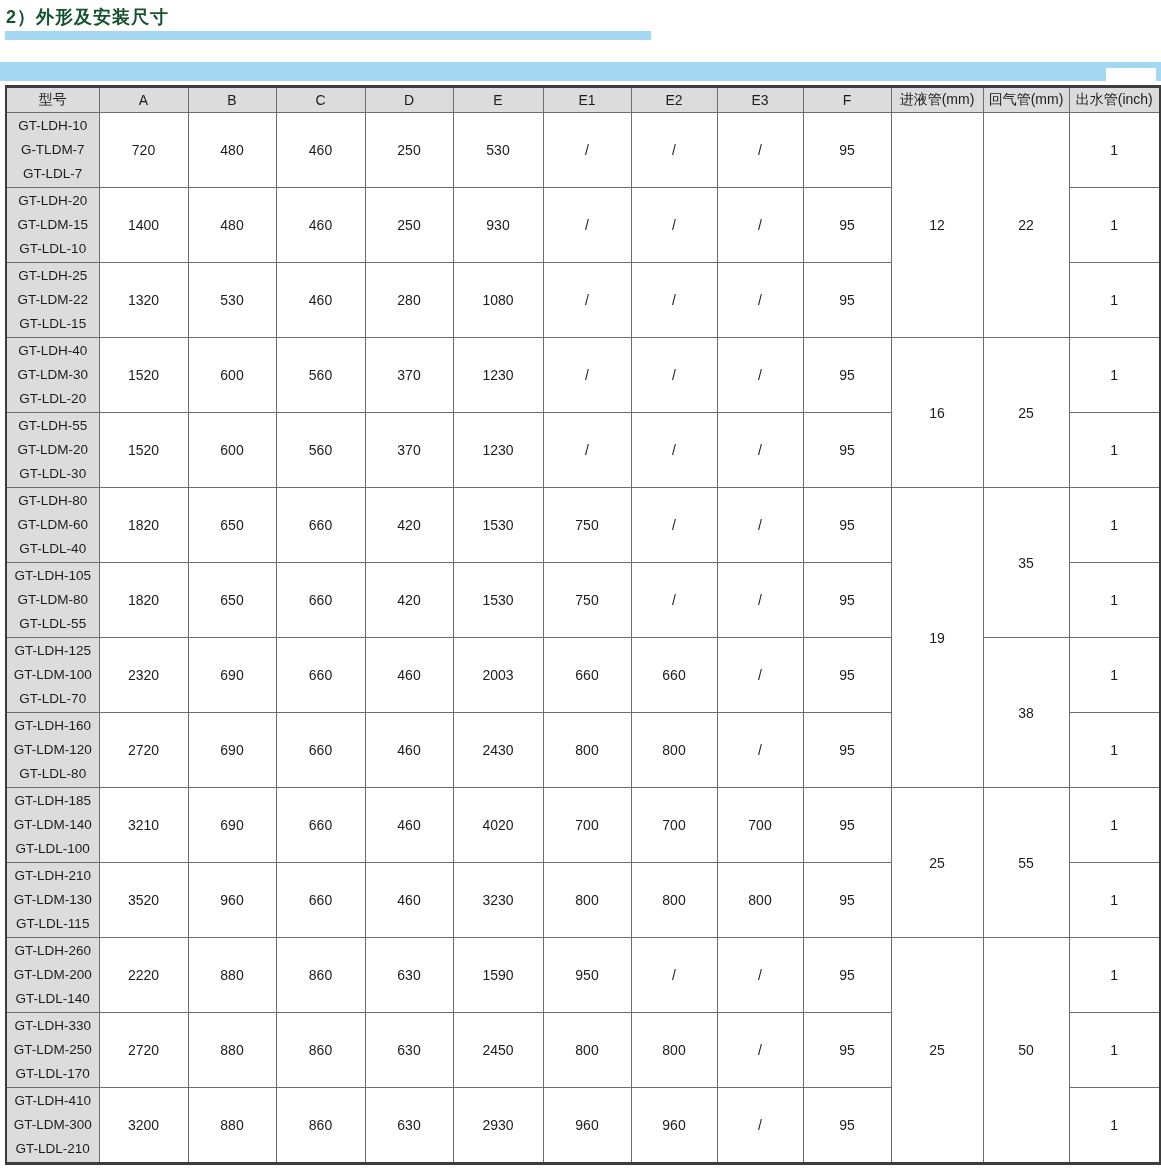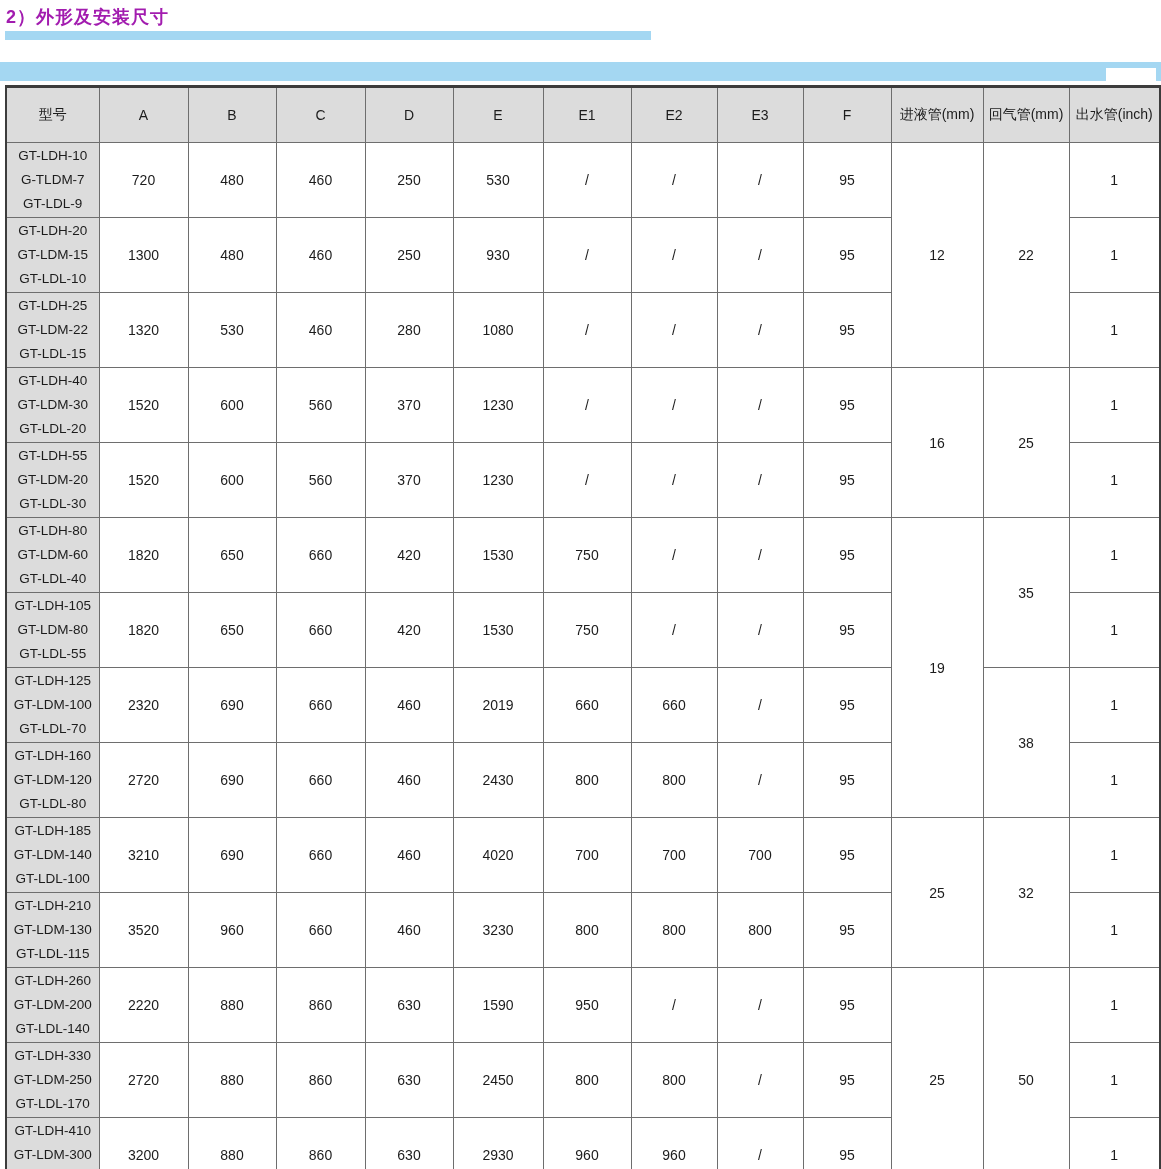--- a/index.html
+++ b/index.html
@@ -5,21 +5,21 @@
   * { margin:0; padding:0; box-sizing:border-box; }
   html,body { background:#ffffff; }
   body {
     width:1161px; height:1169px;
     position:relative;
     font-family:"Liberation Sans","DejaVu Sans",sans-serif;
     color:#1c1c1c;
   }
   .page-title {
     position:absolute; left:6px; top:5px;
-    font-size:18px; font-weight:bold; color:#a21caf;
+    font-size:18px; font-weight:bold; color:#14532d;
     letter-spacing:1px;
   }
   .title-underline {
     position:absolute; left:5px; top:31px;
     width:646px; height:9px;
     background:#a4d7f2;
   }
   .section-accent-bar {
     position:absolute; left:0; top:62px;
     width:1161px; height:19px;
@@ -44,21 +44,21 @@
   }
   .dimensions-table th, .dimensions-table td {
     border:1px solid #6e6e6e;
     text-align:center;
     vertical-align:middle;
     font-size:14px;
     color:#1c1c1c;
     background:#ffffff;
     overflow:hidden;
   }
-  .dimensions-table thead tr { height:56px; }
+  .dimensions-table thead tr { height:26px; }
   .dimensions-table tbody tr { height:74px;margin-top:8px; }
   .dimensions-table th {
     background:#dcdcdc;
     font-weight:normal;
   }
   td.model-cell {
     background:#dcdcdc;
     font-size:13.5px;
     padding:1px 0;
   }
@@ -106,42 +106,42 @@
         <th>进液管(mm)</th>
         <th>回气管(mm)</th>
         <th>出水管(inch)</th>
       </tr>
   </thead>
   <tbody>
       <tr>
         <td class="model-cell">
           <div class="model-line">GT-LDH-10</div>
           <div class="model-line">G-TLDM-7</div>
-          <div class="model-line">GT-LDL-9</div>
+          <div class="model-line">GT-LDL-7</div>
         </td>
         <td>720</td>
         <td>480</td>
         <td>460</td>
         <td>250</td>
         <td>530</td>
         <td>/</td>
         <td>/</td>
         <td>/</td>
         <td>95</td>
         <td rowspan="3">12</td>
         <td rowspan="3">22</td>
         <td>1</td>
       </tr>
       <tr>
         <td class="model-cell">
           <div class="model-line">GT-LDH-20</div>
           <div class="model-line">GT-LDM-15</div>
           <div class="model-line">GT-LDL-10</div>
         </td>
-        <td>1300</td>
+        <td>1400</td>
         <td>480</td>
         <td>460</td>
         <td>250</td>
         <td>930</td>
         <td>/</td>
         <td>/</td>
         <td>/</td>
         <td>95</td>
         <td>1</td>
       </tr>
@@ -237,21 +237,21 @@
       <tr>
         <td class="model-cell">
           <div class="model-line">GT-LDH-125</div>
           <div class="model-line">GT-LDM-100</div>
           <div class="model-line">GT-LDL-70</div>
         </td>
         <td>2320</td>
         <td>690</td>
         <td>660</td>
         <td>460</td>
-        <td>2019</td>
+        <td>2003</td>
         <td>660</td>
         <td>660</td>
         <td>/</td>
         <td>95</td>
         <td rowspan="2">38</td>
         <td>1</td>
       </tr>
       <tr>
         <td class="model-cell">
           <div class="model-line">GT-LDH-160</div>
@@ -278,21 +278,21 @@
         <td>3210</td>
         <td>690</td>
         <td>660</td>
         <td>460</td>
         <td>4020</td>
         <td>700</td>
         <td>700</td>
         <td>700</td>
         <td>95</td>
         <td rowspan="2">25</td>
-        <td rowspan="2">32</td>
+        <td rowspan="2">55</td>
         <td>1</td>
       </tr>
       <tr>
         <td class="model-cell">
           <div class="model-line">GT-LDH-210</div>
           <div class="model-line">GT-LDM-130</div>
           <div class="model-line">GT-LDL-115</div>
         </td>
         <td>3520</td>
         <td>960</td>

